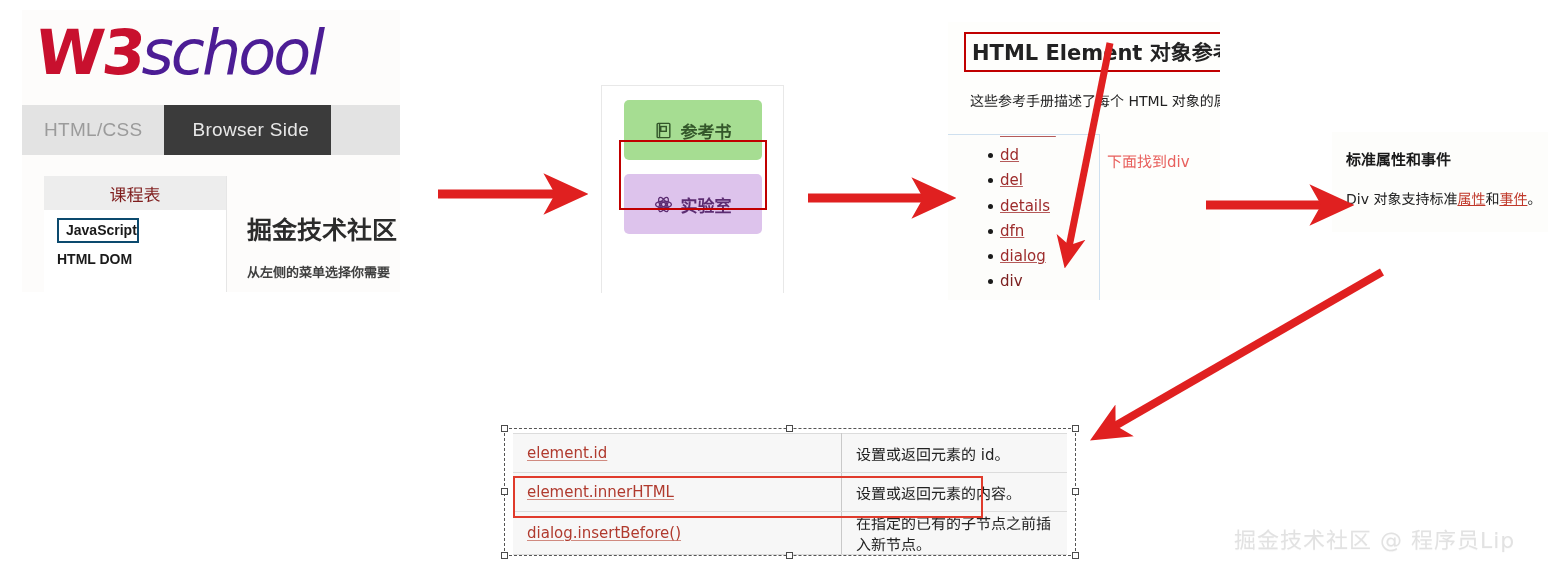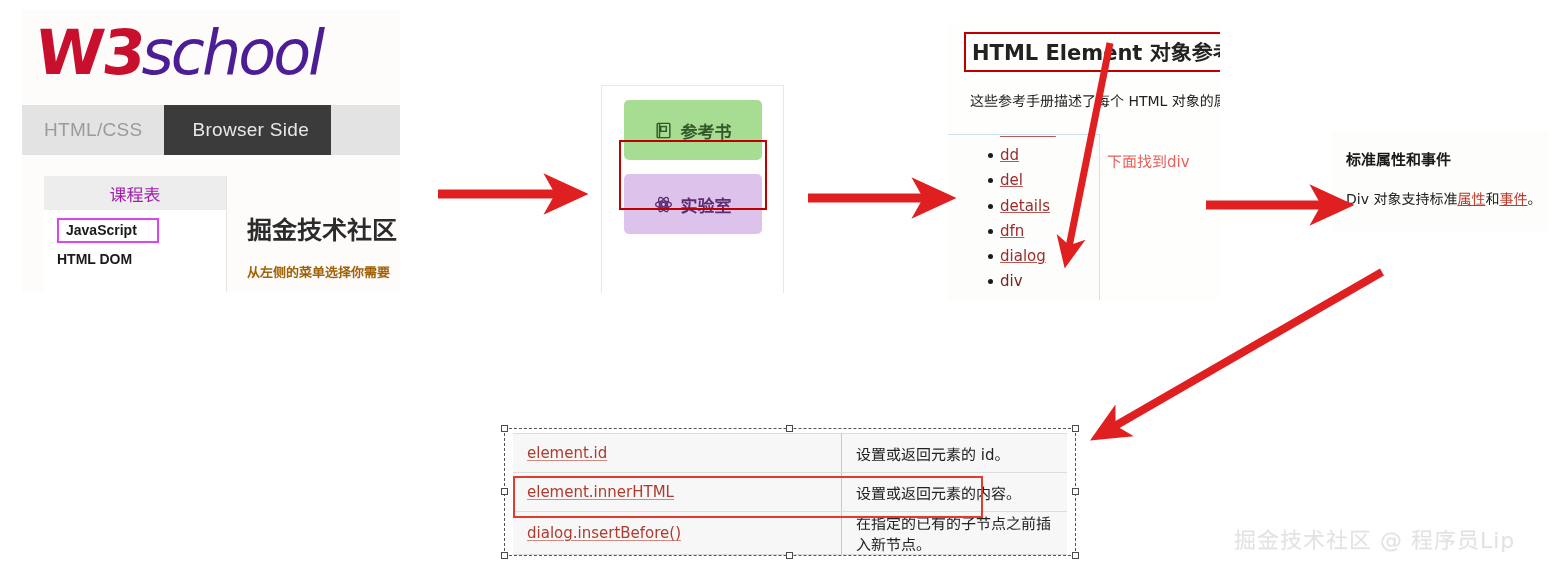--- a/index.html
+++ b/index.html
@@ -83,57 +83,57 @@
     position: absolute;
     left: 22px; top: 166px;
     width: 182px;
     bottom: 0;
     background: #ffffff;
     border-right: 1px solid #e6e6e6;
   }
   #w3s-sidebar-title {
     height: 34px;
     background: #ededed;
-    color: #a21caf;
+    color: #7f1d1d;
     font-size: 17px;
     display: flex;
     align-items: center;
     justify-content: center;
     font-family: "DejaVu Sans", sans-serif;
   }
   .w3s-side-item {
     font-size: 14px;
     font-weight: bold;
     color: #1a1a1a;
     padding: 6px 0 6px 13px;
     font-family: "Liberation Sans", sans-serif;
   }
   .w3s-side-item.marked {
     display: inline-block;
-    border: 2px solid #d946ef;
-    padding: 2px 20px 3px 7px;
+    border: 2px solid #0c4a6e;
+    padding: 2px 0 3px 7px;
     margin: 8px 0 2px 13px;
   }
   #w3s-content {
     position: absolute;
     left: 225px; top: 200px;
     width: 200px;
   }
   #w3s-h1 {
     font-size: 25px;
     font-weight: bold;
     color: #2b2b2b;
     white-space: nowrap;
     font-family: "DejaVu Sans", sans-serif;
   }
   #w3s-p {
     margin-top: 16px;
     font-size: 13px;
     font-weight: bold;
-    color: #a16207;
+    color: #404040;
     white-space: nowrap;
     font-family: "DejaVu Sans", sans-serif;
   }
 
   
   #toolbox-panel {
     left: 601px; top: 85px;
     width: 183px; height: 208px;
     background: #ffffff;
     border: 1px solid #e8e8e8;

